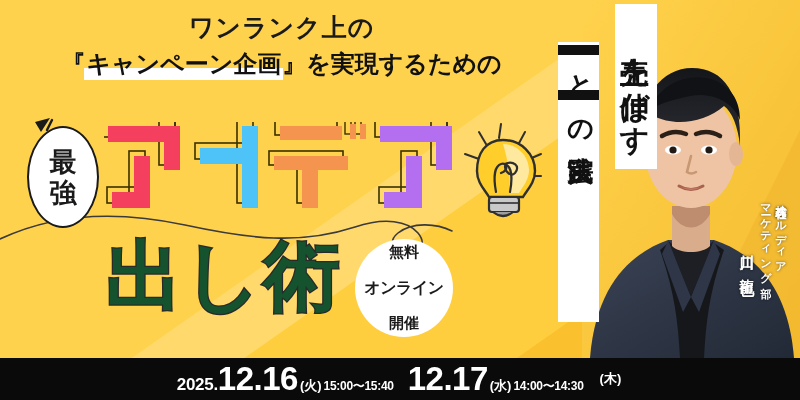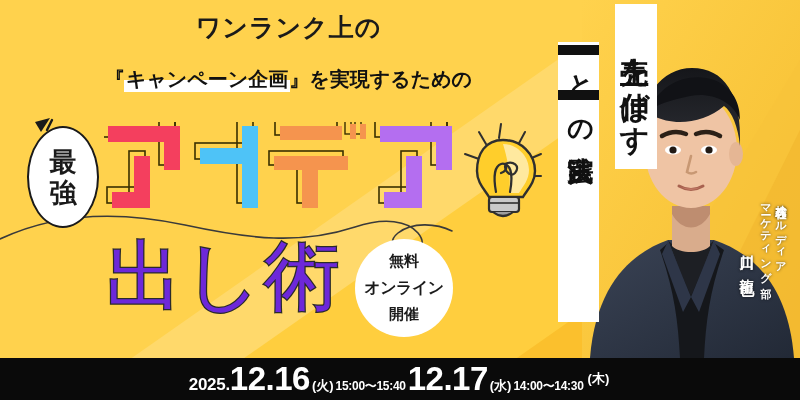--- a/index.html
+++ b/index.html
@@ -10,27 +10,27 @@
     background:#FFD24D;
   }
   
   .bg-base{position:absolute;inset:0;background:#FFD24D;}
   .bg-diag{position:absolute;inset:-20%;}
   .bg-diag i{position:absolute;display:block;transform:rotate(-35deg);transform-origin:50% 50%;}
   .band1{background:#FFCE3E;width:1400px;height:300px;left:120px;top:180px;}
   .band2{background:#FBC02D;width:1400px;height:120px;left:150px;top:330px;}
   .band3{background:#FFD96B;width:1400px;height:90px;left:60px;top:120px;}
   
-  .headline{position:absolute;left:16px;top:14px;width:545px;text-align:center;z-index:6;}
+  .headline{position:absolute;left:9px;top:14px;width:545px;text-align:center;z-index:6;}
   .hl-row1{
     font-size:25px;font-weight:700;color:#1a1a1a;letter-spacing:1px;line-height:1.15;
     font-family:"DejaVu Sans","Liberation Sans",sans-serif;
   }
   .hl-row2{
-    margin-top:24px;font-size:20px;font-weight:700;color:#111;letter-spacing:0px;line-height:1.2;
+    margin-top:7px;font-size:24px;font-weight:700;color:#111;letter-spacing:0px;line-height:1.2;
     font-family:Liberation Sans, sans-serif;white-space:nowrap;
   }
   .mark{
     position:relative;display:inline-block;padding:0 1px;
   }
   .mark::before{
     content:"";position:absolute;left:-1px;right:-1px;bottom:-1px;height:12px;
     background:#ffffff;z-index:-1;
   }
   .mark span{position:relative;}
@@ -50,32 +50,32 @@
   
   .idea{position:absolute;left:104px;top:122px;width:360px;height:110px;z-index:6;}
   .idea svg{display:block;}
   
   .bulb{position:absolute;left:455px;top:118px;z-index:6;}
   
   .wire{position:absolute;left:0;top:205px;z-index:5;}
   
   .dashijutsu{
     position:absolute;left:106px;top:238px;z-index:6;
-    font-size:76px;font-weight:400;line-height:1;letter-spacing:2px;
-    color:#6d28d9;
+    font-size:76px;font-weight:700;line-height:1;letter-spacing:2px;
+    color:#14532d;
     font-family:"DejaVu Sans","Liberation Sans",sans-serif;
     -webkit-text-stroke:2.5px #2a2a2a;
     paint-order:stroke fill;
     white-space:nowrap;
   }
   
   .freecircle{
     position:absolute;left:355px;top:239px;width:98px;height:98px;border-radius:50%;
     background:#fff;z-index:7;display:flex;flex-direction:column;
-    align-items:center;justify-content:center;gap:11px;
+    align-items:center;justify-content:center;gap:20px;
   }
   .freecircle span{
     font-size:15px;font-weight:700;color:#1a1a1a;line-height:1;
     font-family:"DejaVu Sans","Liberation Sans",sans-serif;white-space:nowrap;
   }
   .freecircle span.mid{font-size:16px;letter-spacing:-0.5px;}
   
   .vpanel{
     position:absolute;z-index:8;background:#fff;
     writing-mode:vertical-rl;text-orientation:upright;
@@ -108,21 +108,21 @@
     writing-mode:vertical-rl;text-orientation:upright;
     font-family:"DejaVu Sans","Liberation Sans",sans-serif;
     text-shadow:0 0 3px rgba(0,0,0,.65);
   }
   .credit-company{right:13px;top:196px;font-size:11px;letter-spacing:1px;height:140px;}
   .credit-dept{right:28px;top:196px;font-size:11px;letter-spacing:1px;height:122px;}
   .credit-name{right:44px;top:243px;font-size:15px;letter-spacing:3px;height:105px;}
   
   .datebar{
     position:absolute;left:0;bottom:0;width:800px;height:42px;background:#0a0a0a;z-index:10;
-    display:flex;align-items:center;justify-content:center;gap:2px;
+    display:flex;align-items:center;justify-content:center;gap:14px;
     font-family:"Liberation Sans","DejaVu Sans",sans-serif;color:#fff;
   }
   .dt{display:flex;align-items:baseline;white-space:nowrap;}
   .dt .yr{font-size:17px;font-weight:700;letter-spacing:-0.3px;}
   .dt .md{font-size:33px;font-weight:700;letter-spacing:-0.5px;}
   .dt .dow{font-size:13px;font-weight:700;margin:0 2px;}
   .dt .tm{font-size:12px;font-weight:700;letter-spacing:-0.3px;}
 </style>
 </head>
 <body>

